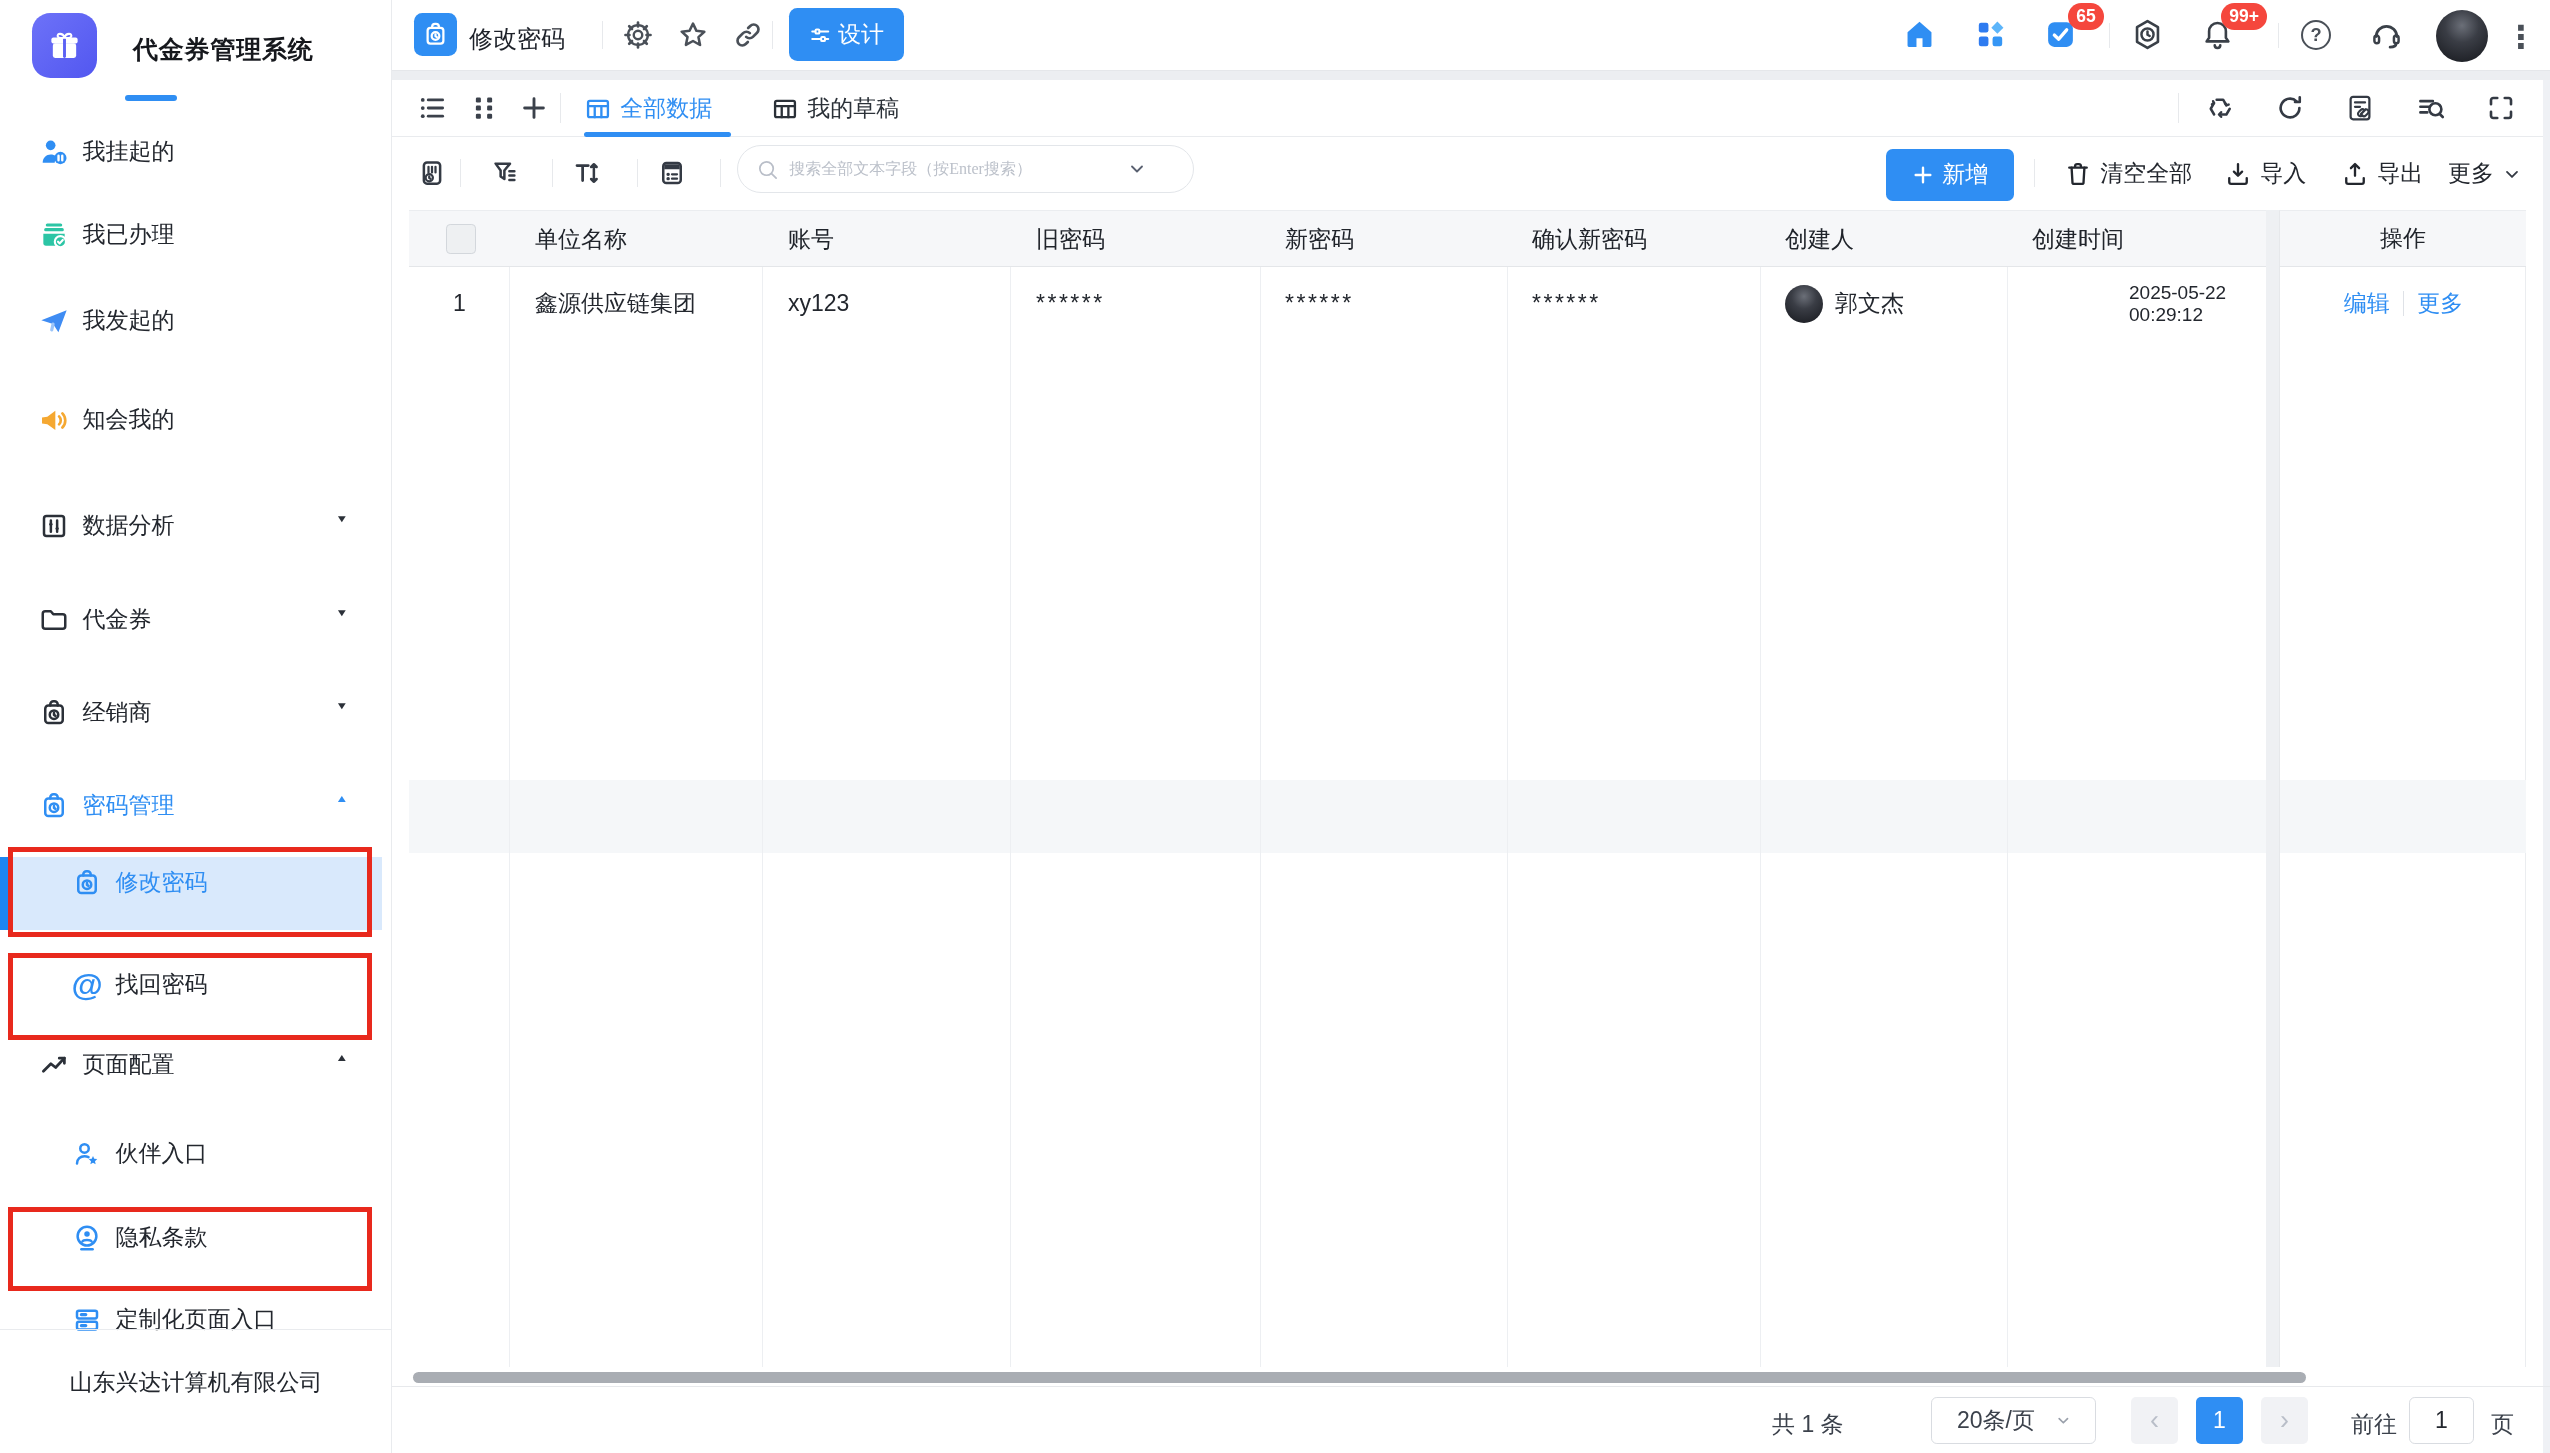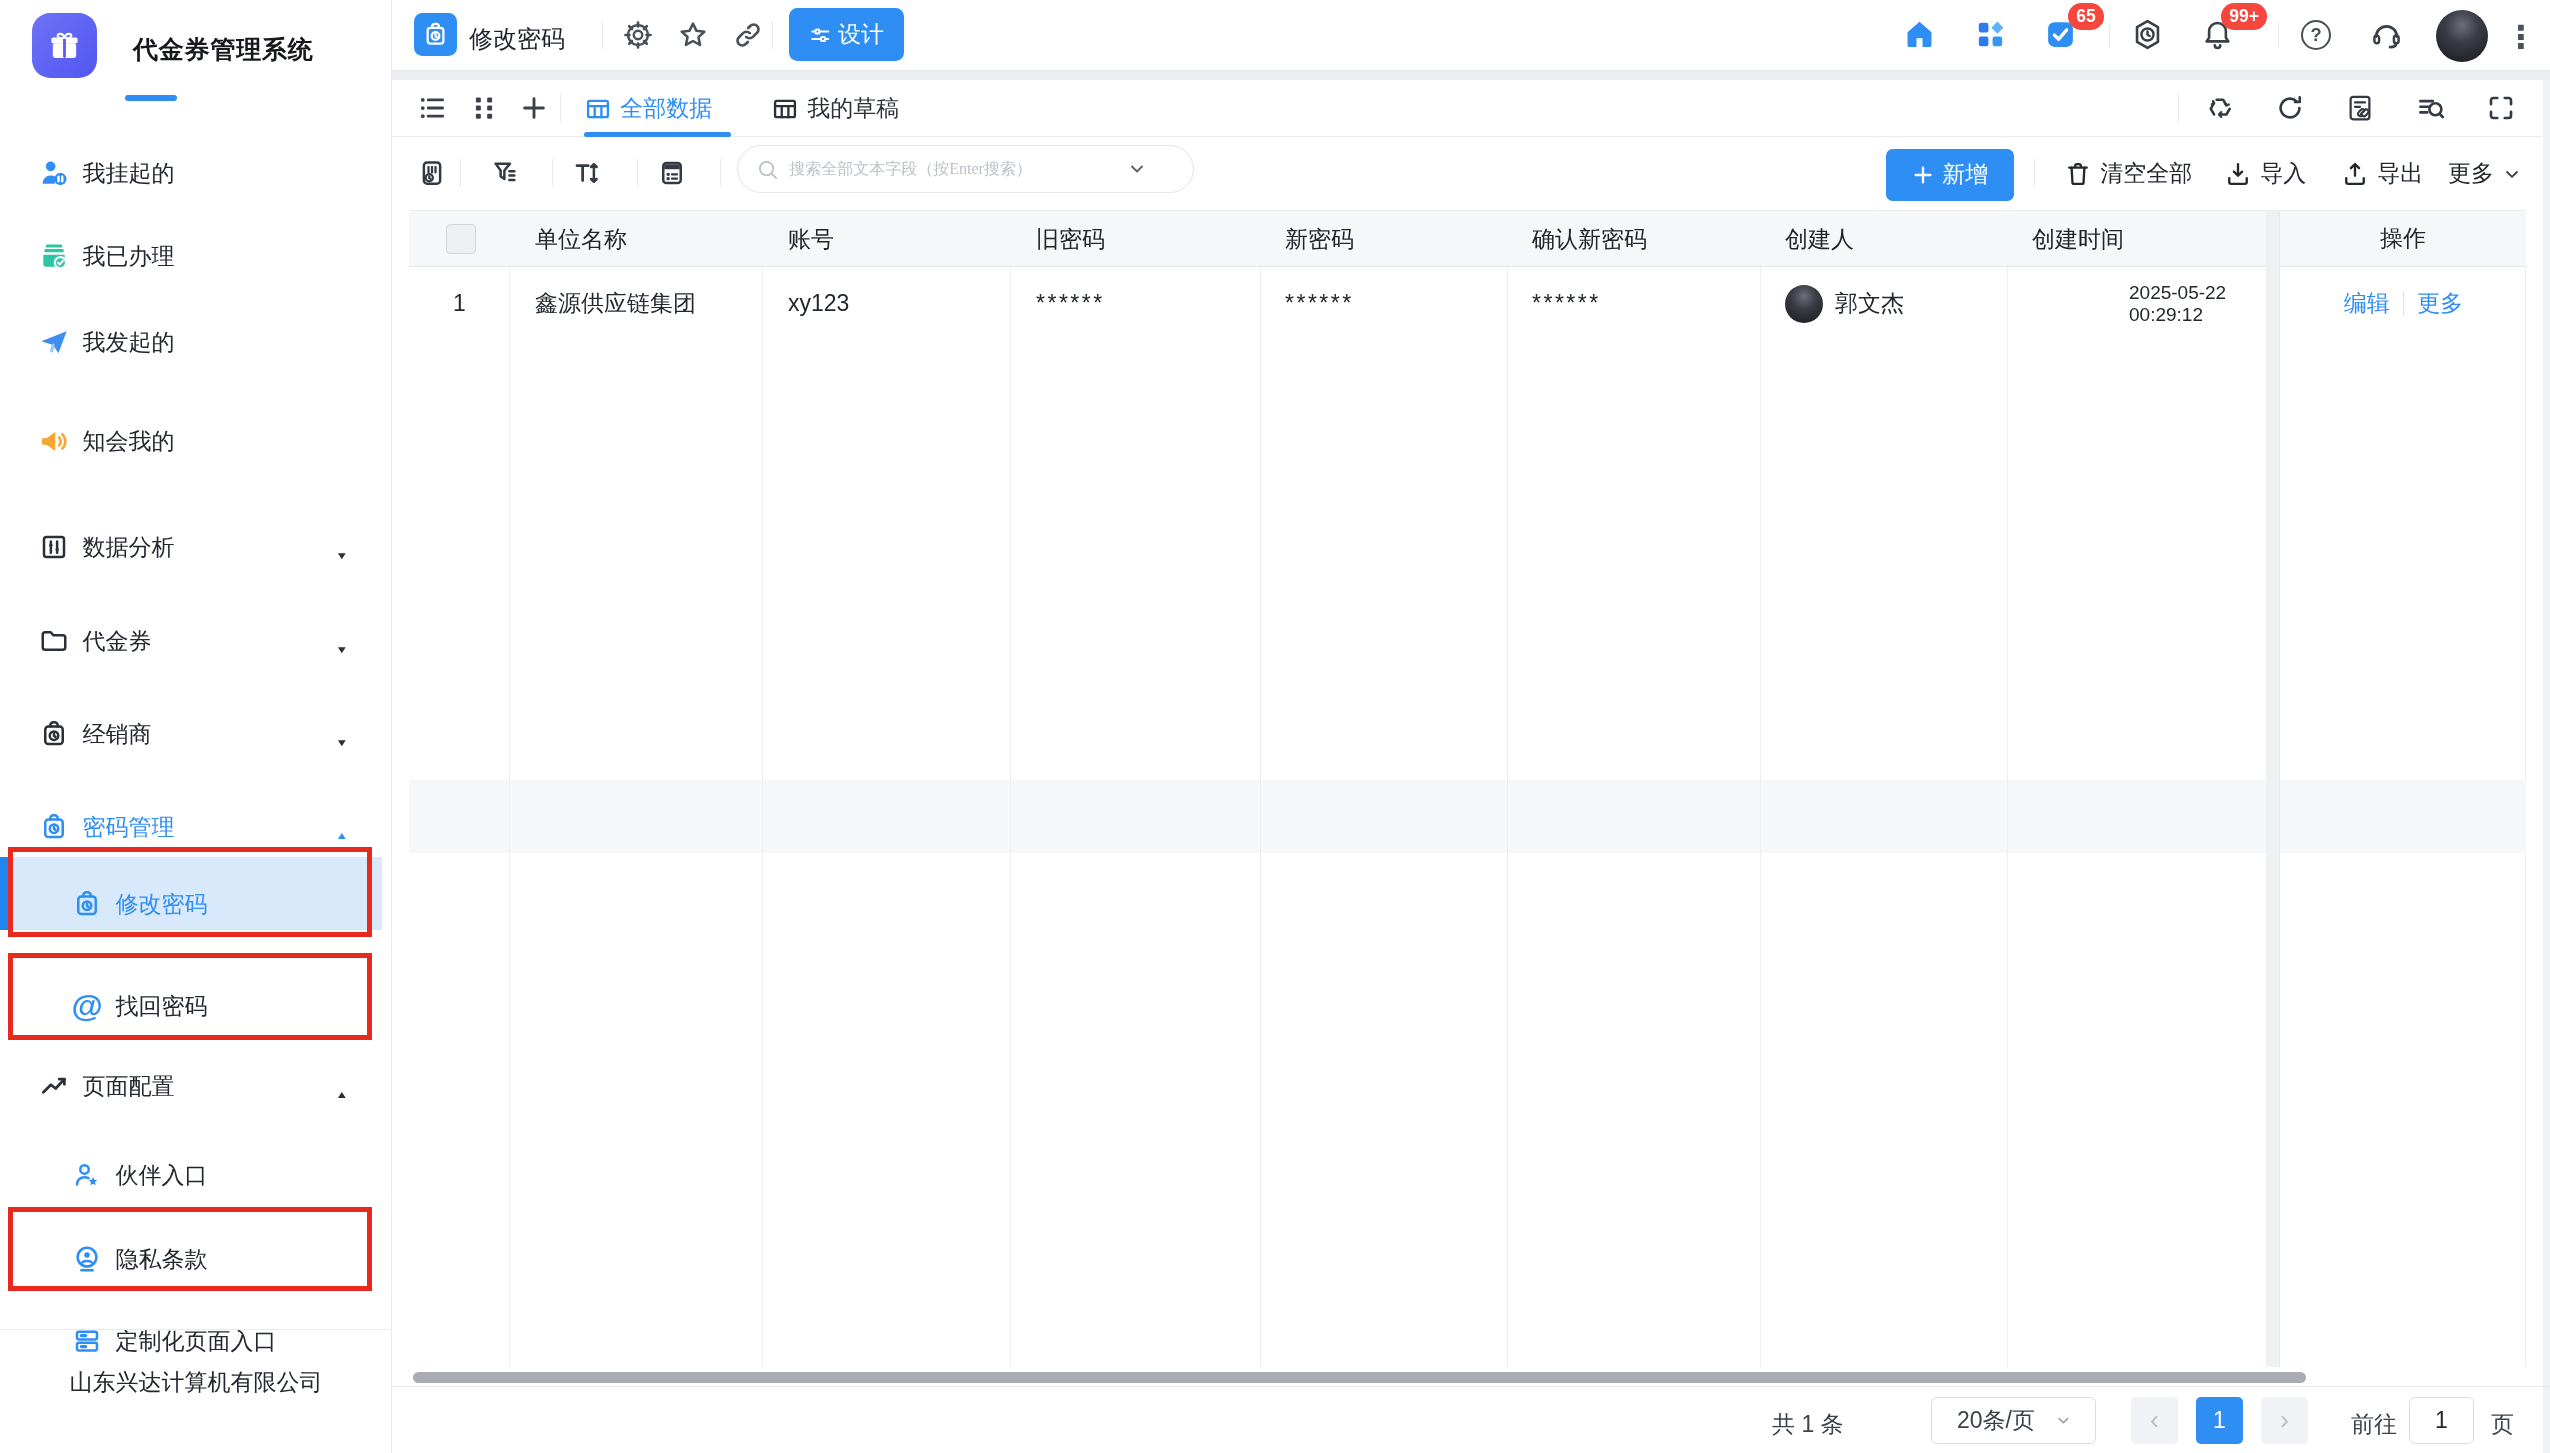--- a/index.html
+++ b/index.html
@@ -10,21 +10,21 @@
 
   
   svg.ic { fill:none; stroke:currentColor; stroke-width:1.8; stroke-linecap:round; stroke-linejoin:round; display:block; }
   svg.ic .f { fill:currentColor; stroke:none; }
 
   
   #sidebar { left:0; top:0; width:392px; height:1453px; background:#fff; border-right:0.8px solid #e9ebee; z-index:5; }
   .logo-box { left:32px; top:13.3px; width:65px; height:65px; border-radius:18.3px; background:linear-gradient(135deg,#6d72f8,#5257f0); display:flex; align-items:center; justify-content:center; color:#fff; }
   .app-title { left:133px; top:33px; font-size:25px; font-weight:bold; color:#16181d; letter-spacing:0.8px; }
   .blue-dash { left:125px; top:95px; width:52px; height:5.8px; border-radius:3.3px; background:#2f8ef3; }
-  .nav-item { left:0; width:392px; height:53px; display:flex; align-items:flex-end; }
+  .nav-item { left:0; width:392px; height:53px; display:flex; align-items:flex-start; }
   .nav-item .nico { width:32px; height:32px; margin-left:38px; display:flex; align-items:center; justify-content:center; }
   .nav-item.sub .nico { margin-left:71px; }
   .nav-item .nlabel { margin-left:12.5px; color:#23272e; }
   .nav-item .chev { position:absolute; right:43px; font-size:14px; color:#2b3038; transform:scale(.95,.72); }
   .nav-item.blue .nlabel, .nav-item.blue .chev { color:#2f8ef3; }
   .sel-bg { left:6.7px; top:857px; width:375px; height:73px; background:#d9e9fc; }
   .sel-bar { left:0; top:857px; width:7.5px; height:73px; background:#1f86f0; }
   .at-glyph { font-size:32px; font-weight:600; color:#2f8ef3; line-height:1; }
   .side-divider { left:0; width:392px; height:0.8px; background:#e9ebee; }
   .side-footer { left:0; top:1367px; width:392px; text-align:center; color:#23272e; }

